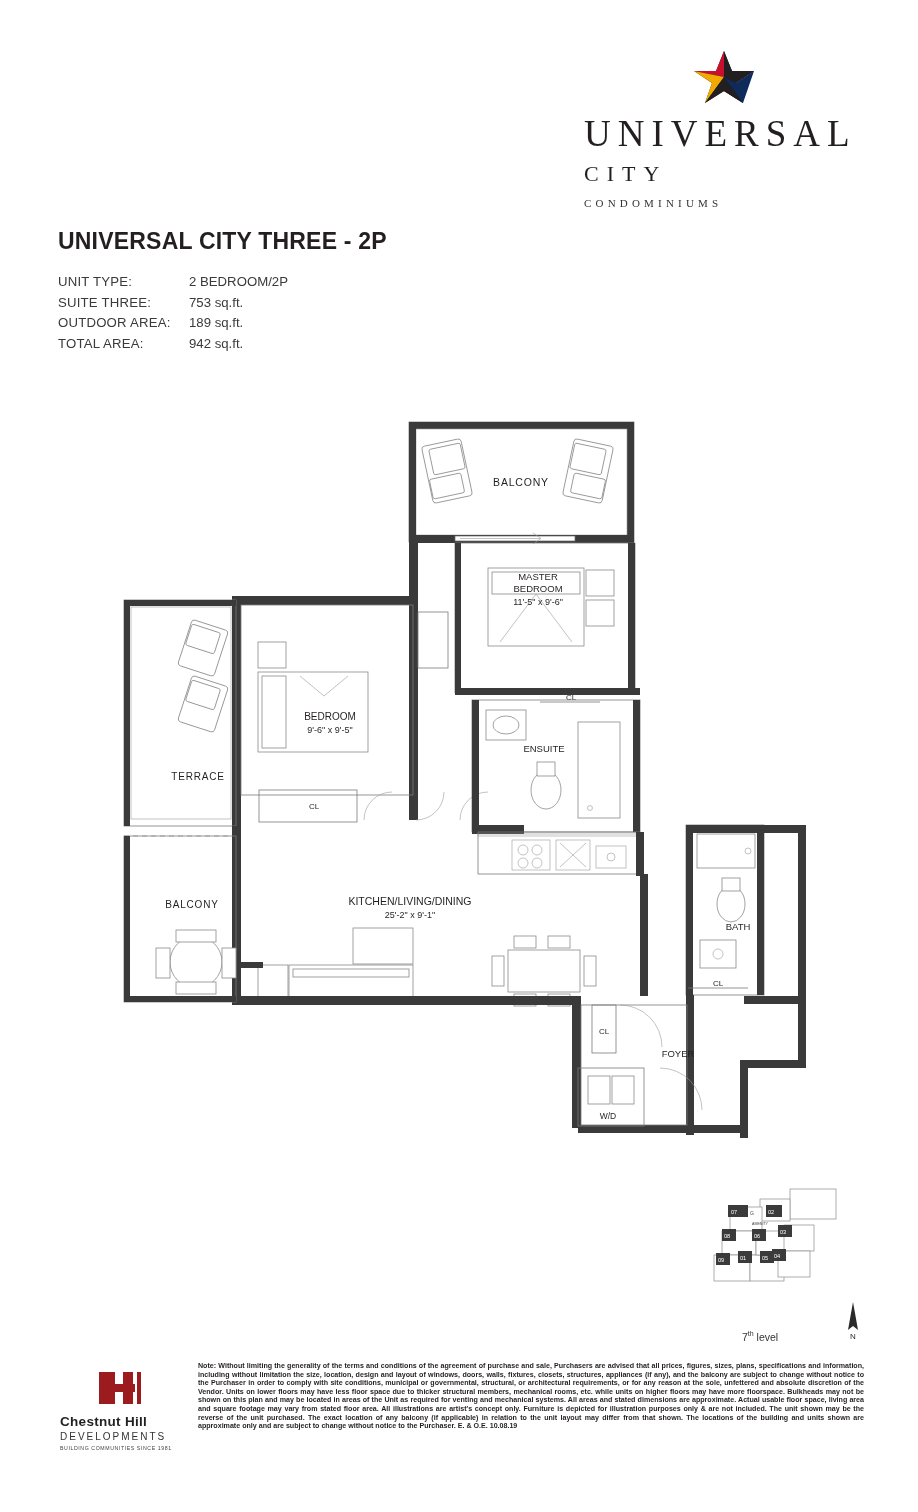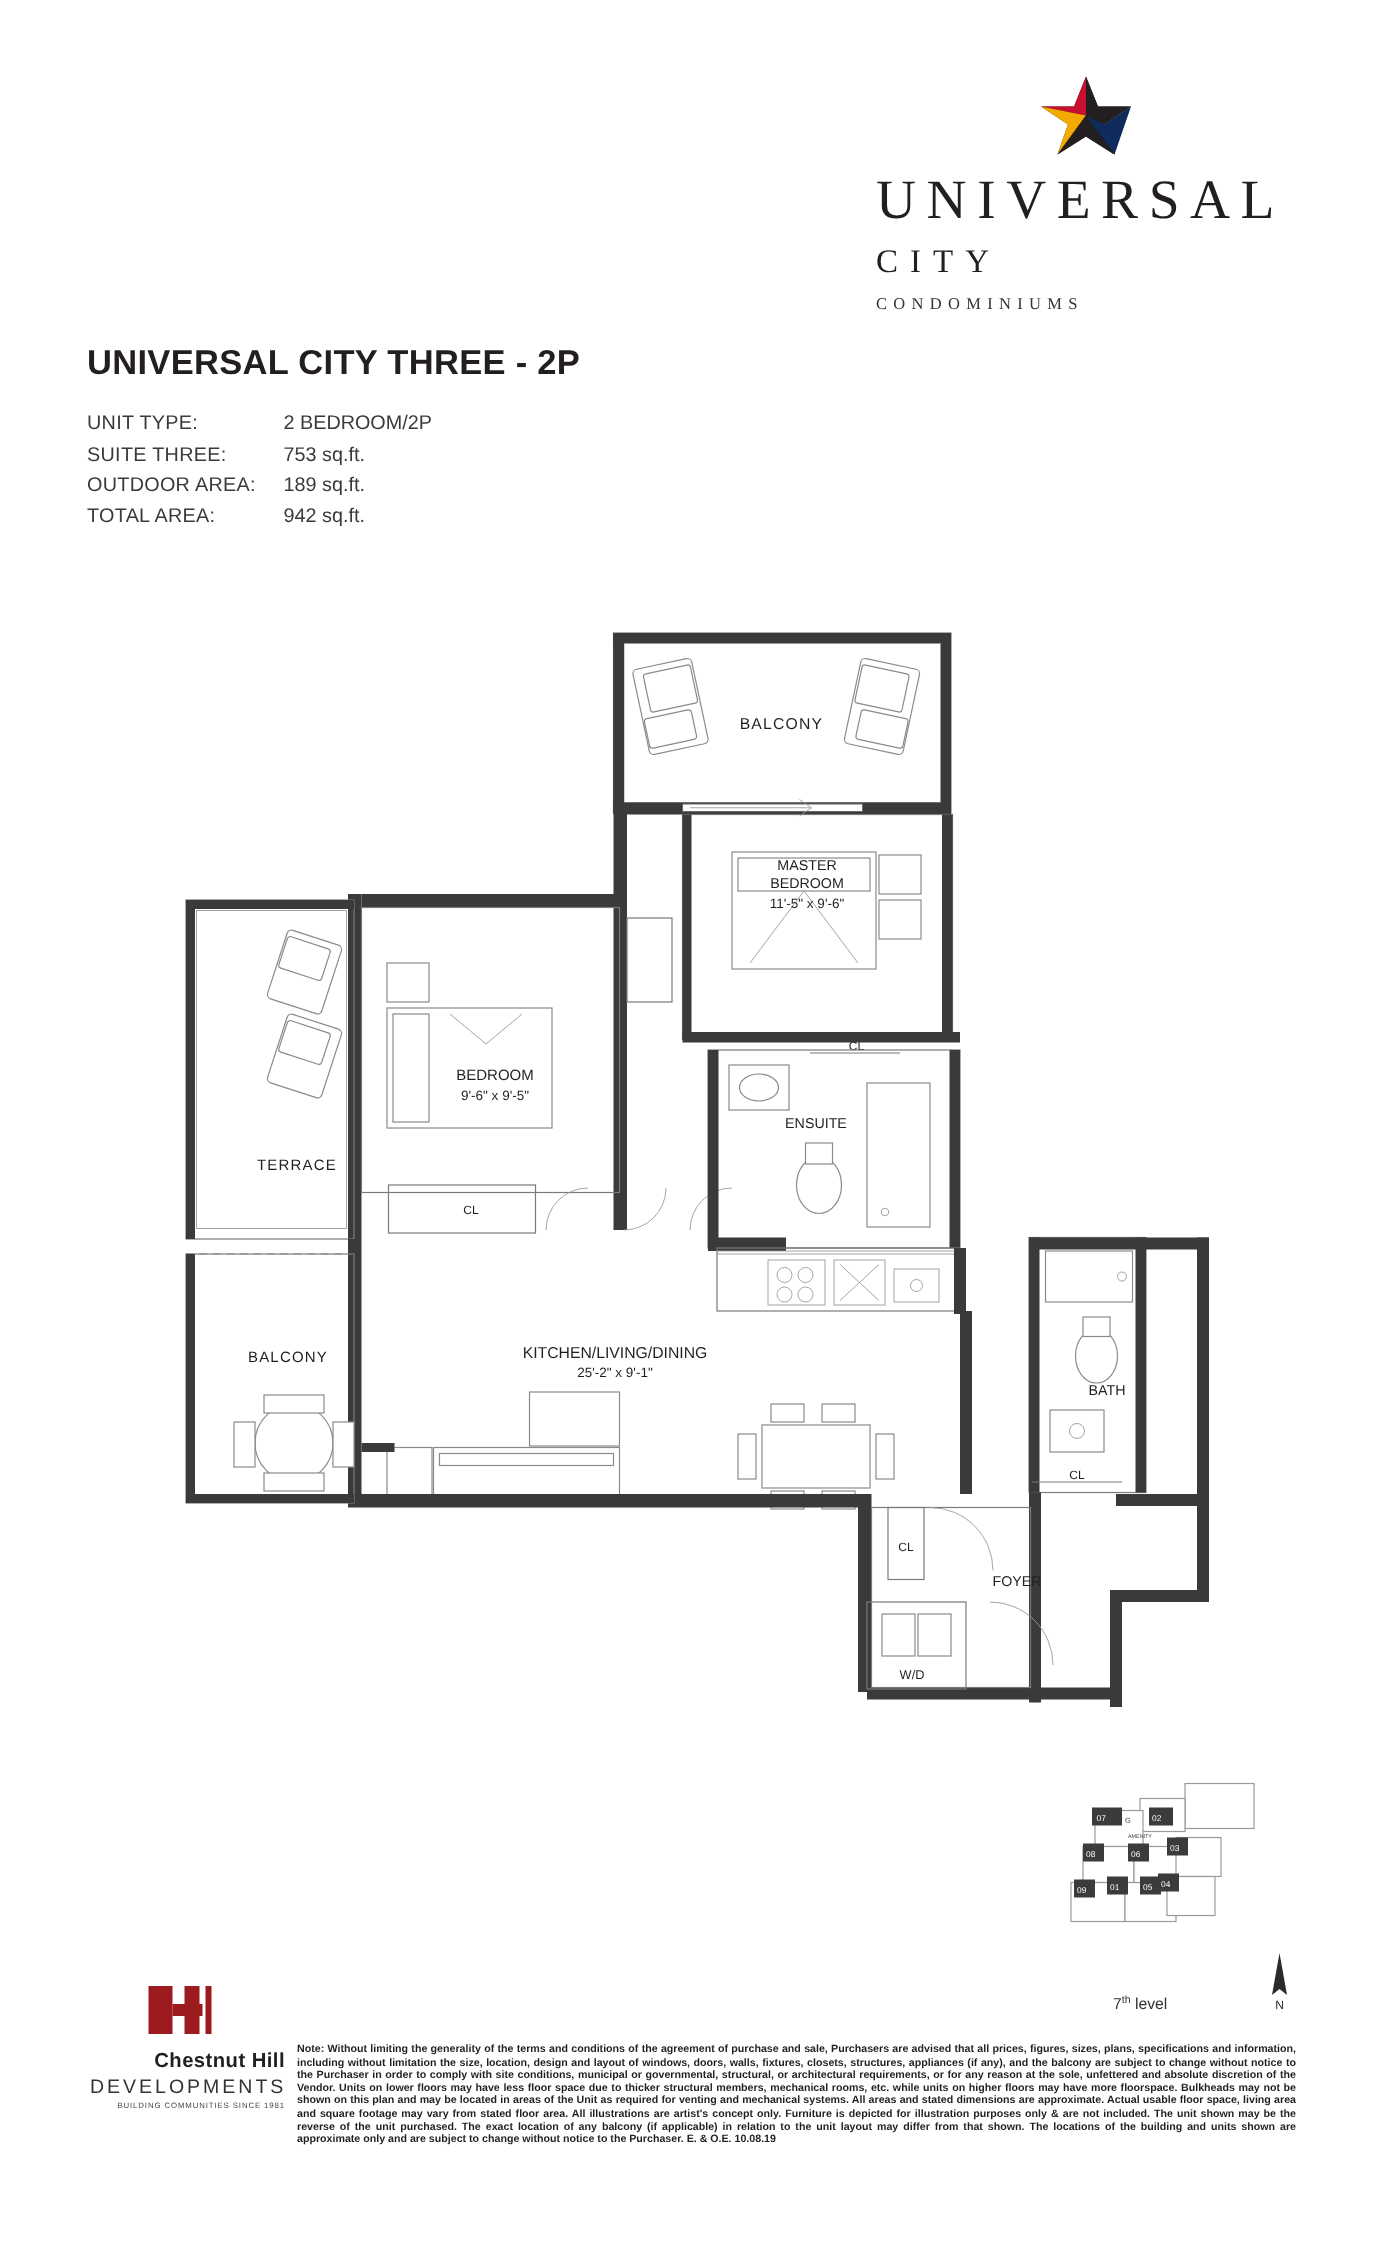--- a/index.html
+++ b/index.html
@@ -72,24 +72,24 @@
 
   
   .keyplan { position:absolute; left: 700px; top: 1185px; width: 180px; height: 150px; }
   .keyplan-label {
     position:absolute; left: 742px; top: 1330px;
     font-size: 10.5px; color:#333;
   }
   .north { position:absolute; left: 840px; top: 1300px; }
 
   
-  .chl-logo { position:absolute; left: 60px; top: 1320px; width: 130px; text-align:right; }
+  .chl-logo { position:absolute; left: 60px; top: 1368px; width: 130px; text-align:left; }
   .chl-mark { width: 64px; height: 40px; margin: 0 auto; position: relative; }
   .chl-name { font-size: 13.5px; font-weight: bold; letter-spacing: 0.3px; margin-top: 6px; }
-  .chl-sub { font-size: 13px; letter-spacing: 2px; margin-top: 2px; color:#333; }
+  .chl-sub { font-size: 10px; letter-spacing: 2px; margin-top: 2px; color:#333; }
   .chl-tag { font-size: 5.2px; letter-spacing: 0.6px; margin-top: 3px; color:#444; }
 
   .disclaimer {
     position:absolute; left: 198px; top: 1362px; width: 666px;
     font-size: 7.1px;
     line-height: 8.6px;
     color: #231f20;
     text-align: justify;
     font-weight: bold;
   }

